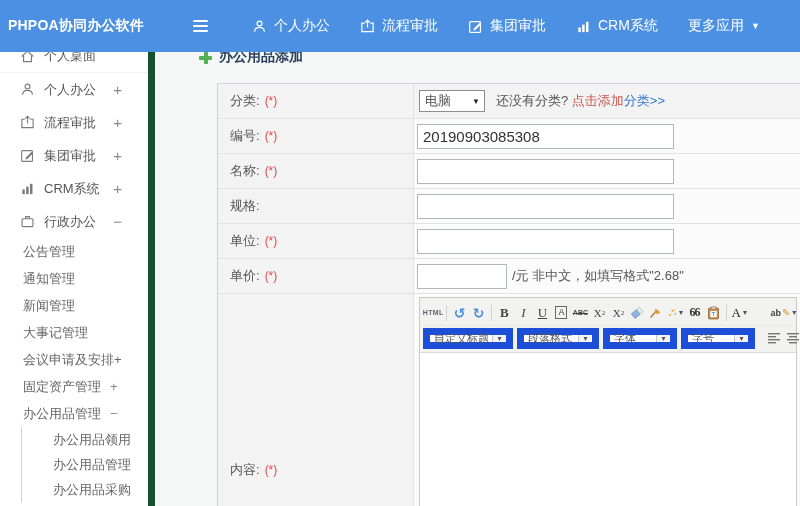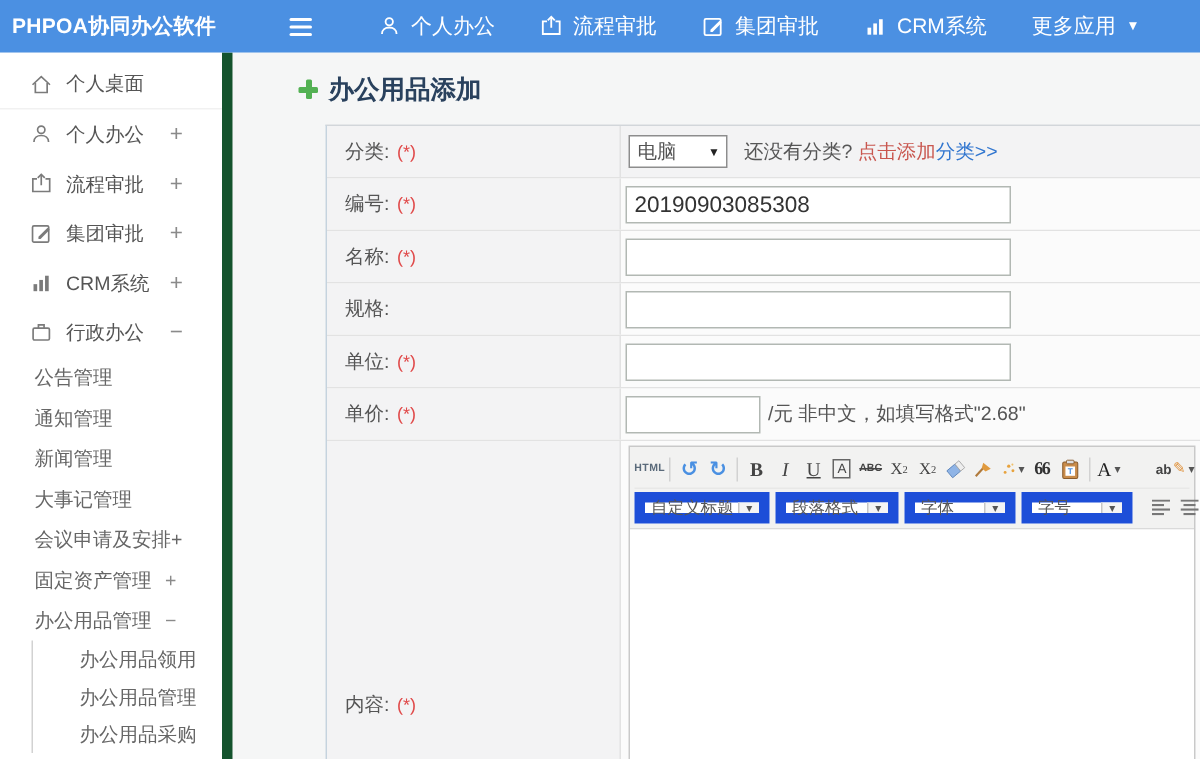--- a/index.html
+++ b/index.html
@@ -1,20 +1,20 @@
 <!DOCTYPE html>
 <html><head>
 <meta charset="utf-8">
 <style>
   * { margin:0; padding:0; box-sizing:border-box; }
   html,body { width:800px; height:506px; overflow:hidden; }
   body { font-family:"Liberation Sans","DejaVu Sans",sans-serif; background:#f5f6f6; position:relative; font-size:13px; color:#555; }
 
   
-  .header { position:absolute; top:0; left:0; width:800px; height:35px; background:#4b90e2; display:flex; align-items:center; color:#fff; z-index:5; }
+  .header { position:absolute; top:0; left:0; width:800px; height:52px; background:#4b90e2; display:flex; align-items:center; color:#fff; z-index:5; }
   .logo { width:155px; padding-left:8px; font-size:14px; font-weight:bold; letter-spacing:.2px; }
   .hamburger { margin-left:38px; display:flex; flex-direction:column; gap:3px; cursor:pointer; }
   .hamburger i { display:block; width:15px; height:2px; background:#fff; border-radius:1px; }
   .nav { display:flex; align-items:center; margin-left:44px; gap:30px; font-size:14px; }
   .nav-item { display:flex; align-items:center; gap:7px; cursor:pointer; }
   .nav-item svg { display:block; }
   .caret-down { font-size:9px; line-height:1; }
 
   
   .sidebar { position:absolute; top:35px; left:0; width:155px; height:471px; background:#fff; border-right:7px solid #14532d; padding-top:5px; overflow:hidden; }
@@ -27,21 +27,21 @@
   .subsub-wrap { margin-left:21px; border-left:1px solid #d2d2d2;text-align:center; }
   .subsub-item { height:25px; line-height:25px; padding-left:14px; color:#666; cursor:pointer; }
 
   
   .main { position:absolute; left:155px; top:35px; width:645px; height:471px; }
   .page-title { position:absolute; left:44px; top:13px; display:flex; align-items:center; gap:7px; }
   .plus-icon { position:relative; width:13px; height:13px; }
   .plus-icon i { position:absolute; background:#53b153; border-radius:1px; }
   .plus-icon i.h { left:0; top:5px; width:13px; height:4px; }
   .plus-icon i.v { left:5px; top:0; width:4px; height:13px; }
-  .title-text { font-size:17px; font-weight:bold; color:#29415d; }
+  .title-text { font-size:14px; font-weight:bold; color:#29415d; }
 
   .form-table { position:absolute; left:62px; top:48px; width:650px; border:1px solid #d2d6da; border-left-color:#c5d3de; background:#fbfbfb; }
   .frow { display:flex; height:35px; border-bottom:1px solid #e2e2e2; }
   .frow:last-child { border-bottom:none; }
   .flabel { width:196px; min-width:196px; background:#f3f3f4; border-right:1px solid #e2e2e2; display:flex; align-items:center; padding-left:12px; color:#555; }
   .fcontent { flex:1; display:flex; align-items:center; padding-left:3px; background:#fbfbfb; }
   .frow.cat .fcontent { background:#f3f3f4; }
   .frow.editor-row { height:352px; }
   .frow.editor-row .fcontent { align-items:flex-start; }
   .mark { color:#e04a4a; margin-left:5px; font-size:12px; }

